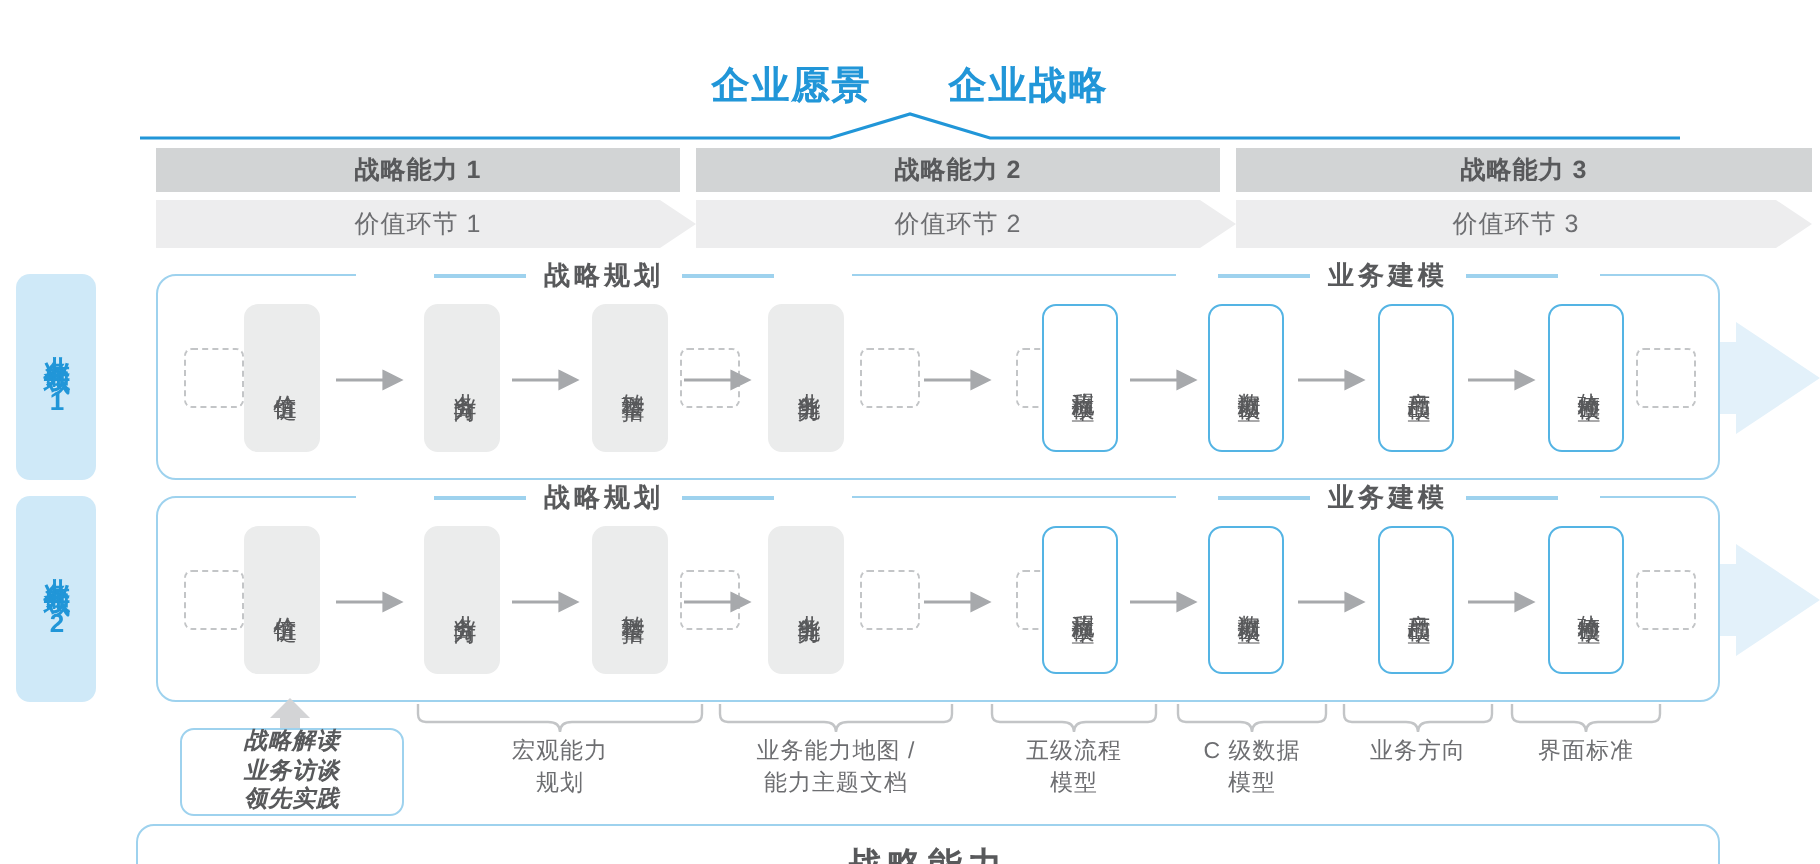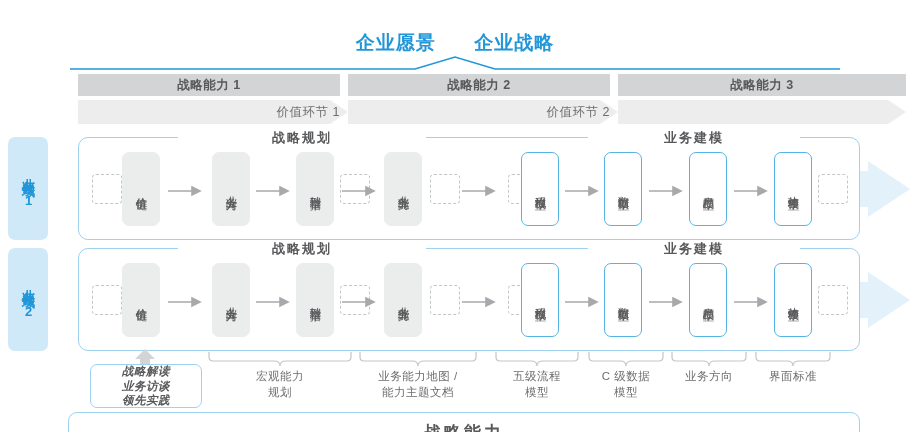--- a/index.html
+++ b/index.html
@@ -36,21 +36,21 @@
     color:#58595b;
     font-size:12.5px;font-weight:bold;
     display:flex;align-items:center;justify-content:center;
     letter-spacing:.5px;
   }
   .chev-row{left:78px;top:76px;width:828px;height:24px;}
   .chev-seg{
     position:absolute;top:0;height:24px;
     color:#6d6e71;
     font-size:12.5px;
-    display:flex;align-items:center;justify-content:flex-end;
+    display:flex;align-items:center;justify-content:center;
     letter-spacing:.5px;
   }
   .chev-seg .lbl{position:relative;z-index:2;}
 
   
   .domain-tab{
     left:8px;width:40px;
     background:#cfe9f8;
     border-radius:7px;
     color:#2196d8;
@@ -80,21 +80,20 @@
   
   .band-arrow{left:78px;width:832px;height:56px;pointer-events:none;}
   #band-arrow-1{top:137px;}
   #band-arrow-2{top:248px;}
 
   
   .sec-head{
     height:16px;
     display:flex;align-items:center;justify-content:center;
     background:#ffffff;
-    flex-direction:column;
   }
   .sec-head .txt{
     color:#58595b;font-size:13px;font-weight:bold;
     letter-spacing:2px;padding:0 9px;background:#fff;
   }
   .sec-head .ln{height:1.4px;background:#9ed2ee;width:46px;}
   #sec-plan-1{left:178px;top:106px;width:248px;}
   #sec-model-1{left:588px;top:106px;width:212px;}
   #sec-plan-2{left:178px;top:217px;width:248px;}
   #sec-model-2{left:588px;top:217px;width:212px;}
@@ -196,20 +195,23 @@
     <svg width="828" height="24" viewBox="0 0 828 24" style="position:absolute;left:0;top:0;">
       <polygon points="0,0 252,0 270,12 252,24 0,24" fill="#ededee"></polygon>
       <polygon points="270,0 522,0 540,12 522,24 270,24" fill="#ededee"></polygon>
       <polygon points="540,0 810,0 828,12 810,24 540,24" fill="#ededee"></polygon>
     </svg>
     <div class="chev-seg" style="left:0px;width:262px;">
       <span class="lbl">价值环节 1</span>
     </div>
     <div class="chev-seg" style="left:270px;width:262px;">
       <span class="lbl">价值环节 2</span>
+    </div>
+    <div class="chev-seg" style="left:540px;width:280px;">
+      <span class="lbl">价值环节 3</span>
     </div>
   </div>
 
   <div class="abs domain-tab" id="domain-tab-1">
     <span>业务领域 1</span>
   </div>
   <div class="abs domain-tab" id="domain-tab-2">
     <span>业务领域 2</span>
   </div>
 

